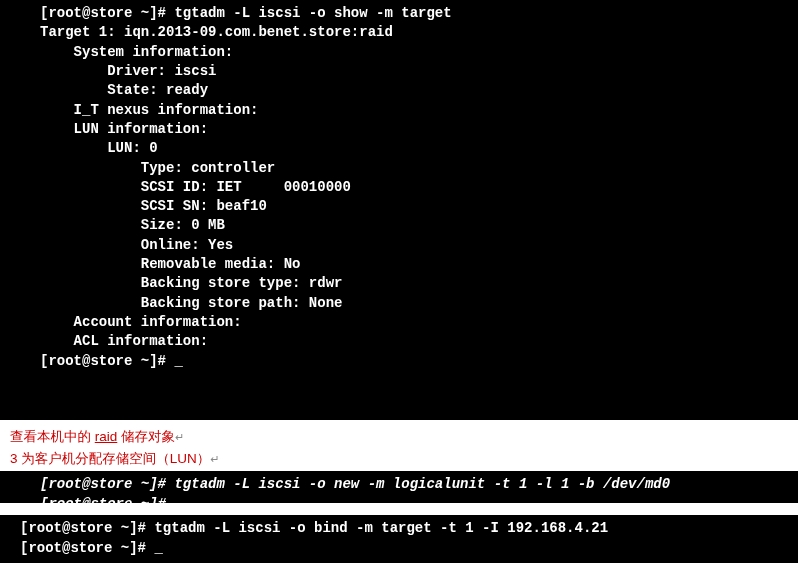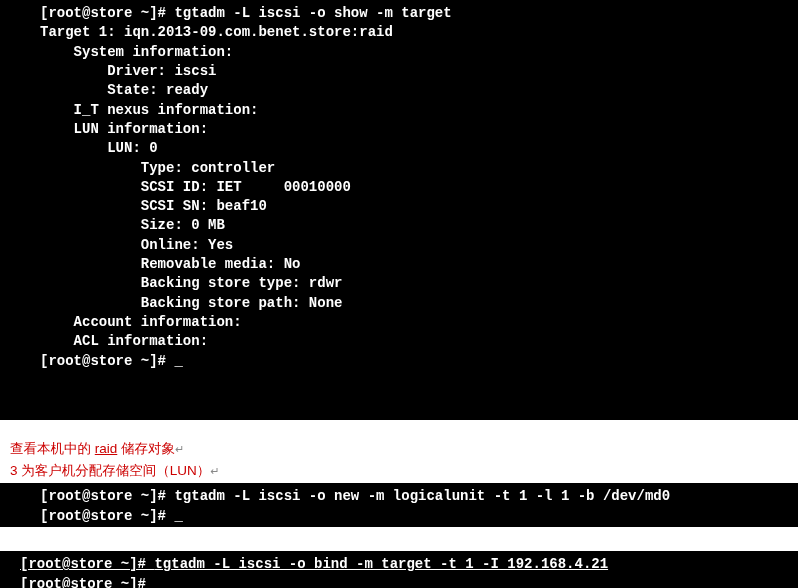--- a/index.html
+++ b/index.html
@@ -11,32 +11,32 @@
       font-size: 14px;
       position: relative;
     }
     .terminal {
       background: #000000;
       color: #ffffff;
       padding: 4px 10px 4px 40px;
       font-weight: bold;
       line-height: 1.38;
       white-space: pre;
-      margin-bottom: 16px;
+      margin-bottom: 4px;
     }
     .terminal-first {
       height: 420px;
     }
     .terminal-second {
-      height: 44px;
+      height: 32px;
+      font-style: italic;
     }
     .terminal-third {
       height: 48px;
       padding-left: 20px;
-      text-decoration: underline;
     }
     .annotation {
       color: #cc0000;
       font-family: Arial, "SimSun", sans-serif;
       font-size: 13.5px;
       padding: 2px 10px;
       line-height: 1.6;
     }
     .annotation a {
       color: #cc0000;

